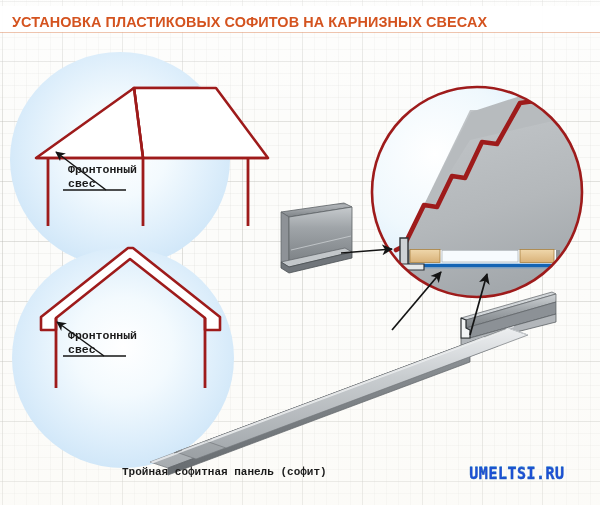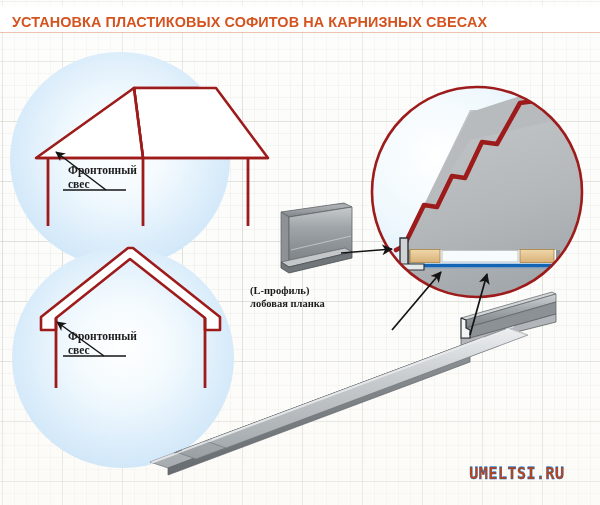--- a/index.html
+++ b/index.html
@@ -79,21 +79,21 @@
   
   #art {
     position: absolute;
     left: 0; top: 0;
     width: 600px; height: 505px;
   }
 
   
   .lbl {
     position: absolute;
-    font-family: Liberation Serif, serif;
+    font-family: Liberation Mono, monospace;
     font-weight: bold;
     color: #1b1b1b;
     line-height: 1.22;
     white-space: nowrap;
   }
   #label-gable  { left: 68px;  top: 163px; font-size: 11.5px; }
   #label-eave   { left: 68px;  top: 329px; font-size: 11.5px; }
   #label-lprof  { left: 250px; top: 285px; font-size: 10.5px; }
   #label-groove { left: 452px; top: 349px; font-size: 10.5px; }
   #label-soffit { left: 122px; top: 466px; font-size: 11px; }
@@ -108,21 +108,21 @@
     position: absolute;
     left: 0; top: 0;
     width: 140px; height: 26px;
     display: flex;
     align-items: center;
     justify-content: center;
     font-family: "DejaVu Sans Mono", monospace;
     font-size: 15px;
     font-weight: bold;
     letter-spacing: 0.5px;
-    color: #c2410c;
+    color: #1d4ed8;
     text-shadow:
       0 1px 0 #ffffff,
       1px 0 0 rgba(255,255,255,0.9),
       0 -1px 0 rgba(120,185,240,0.9);
     -webkit-text-stroke: 0.4px #1f5fae;
   }
 </style>
 </head>
 <body>
 
@@ -334,24 +334,21 @@
   <div class="lbl" id="label-gable">
     <div>Фронтонный</div>
     <div>свес</div>
   </div>
 
   <div class="lbl" id="label-eave">
     <div>Фронтонный</div>
     <div>свес</div>
   </div>
 
-  <div class="lbl" id="label-lprof">
-    <div>(L-профиль)</div>
-    <div>лобовая планка</div>
-  </div>
-
-
+
+
+  <div class="lbl" id="label-soffit">Тройная софитная панель (софит)</div>
 
   <div id="watermark">
     <div id="wm-text">UMELTSI.RU</div>
   </div>
 
 </div>
 
 </body></html>

